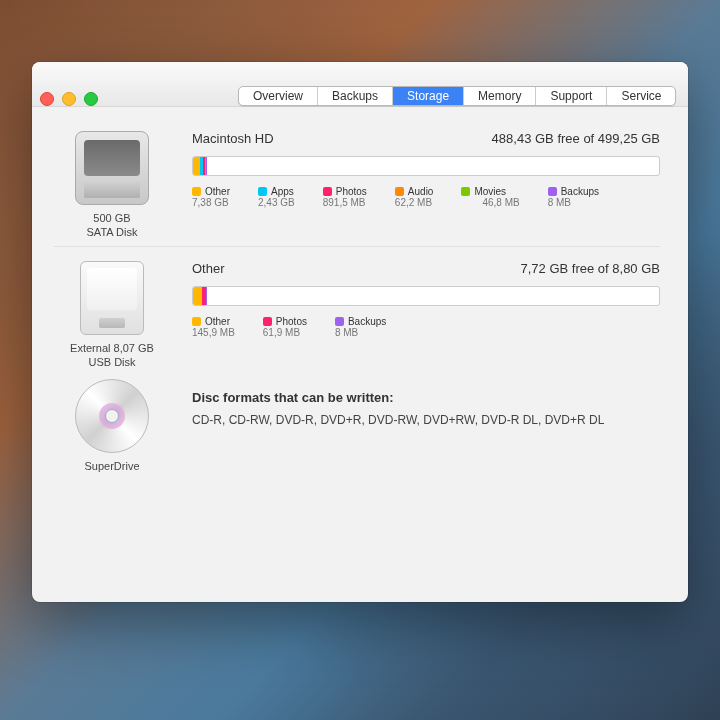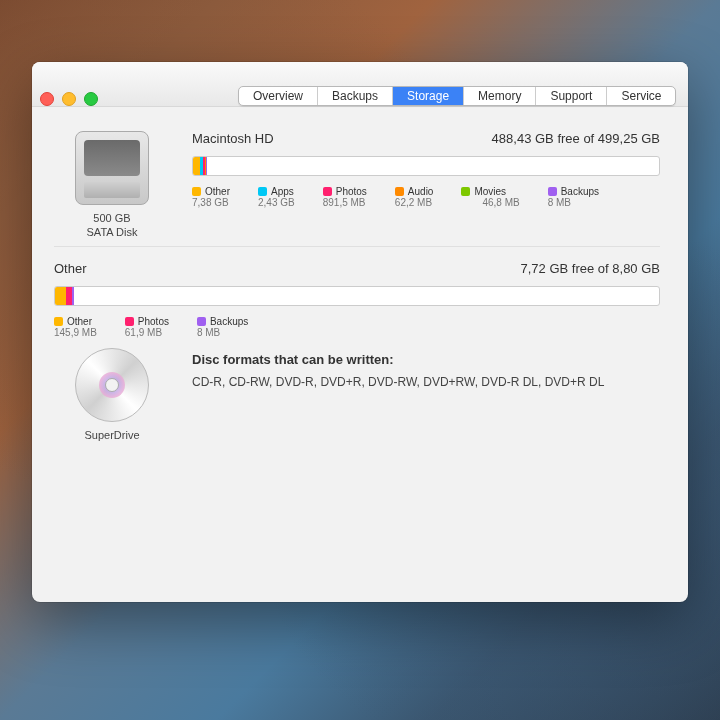--- a/index.html
+++ b/index.html
@@ -36,21 +36,21 @@
 .legend{display:flex;flex-wrap:wrap;gap:28px;row-gap:4px}
 .li{display:flex;flex-direction:column;font-size:10px;color:#333}
 .li .top{display:flex;align-items:center;gap:4px}
 .sw{width:9px;height:9px;border-radius:2px}
 .c-other{background:#ffb700}
 .c-apps{background:#00c8f5}
 .c-photos{background:#ff206e}
 .c-audio{background:#ff8a00}
 .c-movies{background:#7ec800}
 .c-backup{background:#a060f0}
-.disc-hdr{font-size:13px;font-weight:600;color:#333;margin:4px 0 8px 0}
+.disc-hdr{font-size:13px;font-weight:600;color:#333;margin:11px 0 8px 0}
 .disc-txt{font-size:12px;color:#444}
 </style>
 </head>
 <body>
 <div class="desktop-bg"></div>
 
 <div class="window">
   <div class="titlebar">
     <div class="traffic">
       <div class="dot red"></div>
@@ -126,20 +126,24 @@
                 <div class="top">
                   <span class="sw c-backup"></span>
                   <span>Backups</span>
                 </div>
                 <span style="color: rgb(119, 119, 119);">8 MB</span>
               </div>
             </div>
           </div>
         </div>
         <div class="row">
+          <div class="iconcol">
+            <div class="exticon"></div>
+            <div class="lbl">External 8,07 GB<br>USB Disk</div>
+          </div>
           <div class="info">
             <div class="info-hdr">
               <span>Other</span>
               <span>7,72 GB free of 8,80 GB</span>
             </div>
             <div class="bar">
               <div class="seg c-other" style="width: 1.9%;"></div>
               <div class="seg c-photos" style="width: 0.9%;"></div>
               <div class="seg c-backup" style="width: 0.3%;"></div>
             </div>

